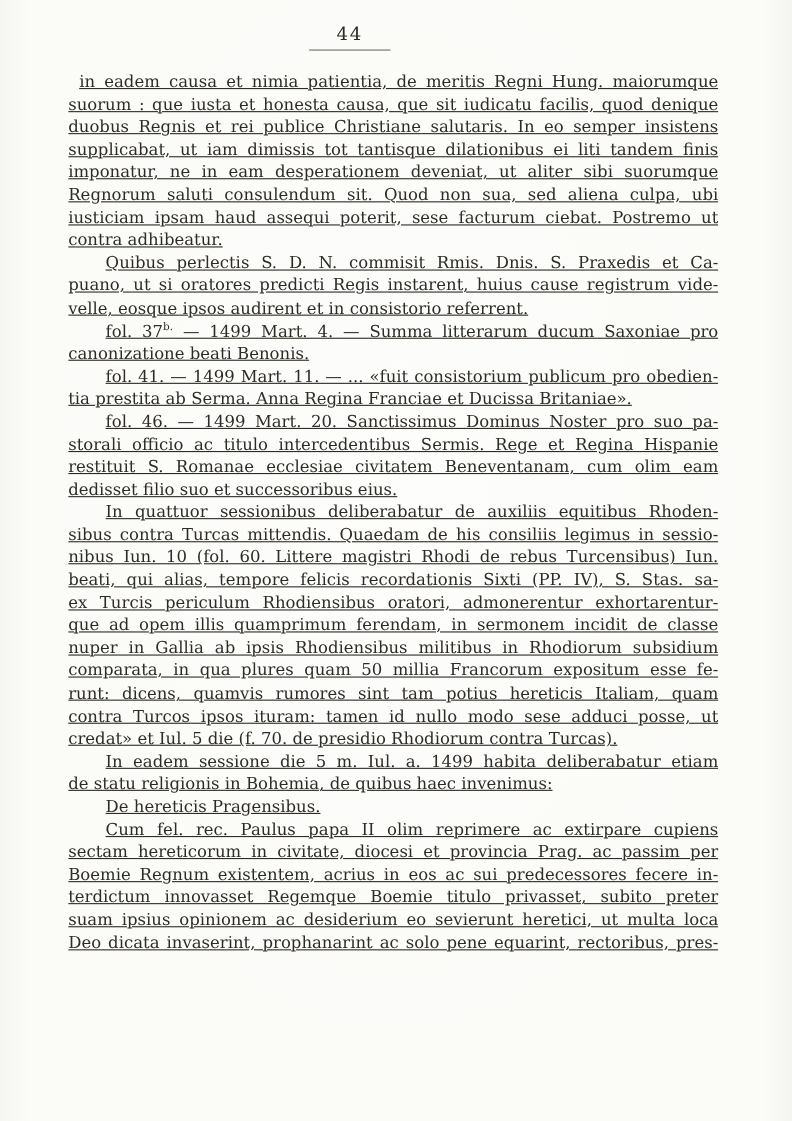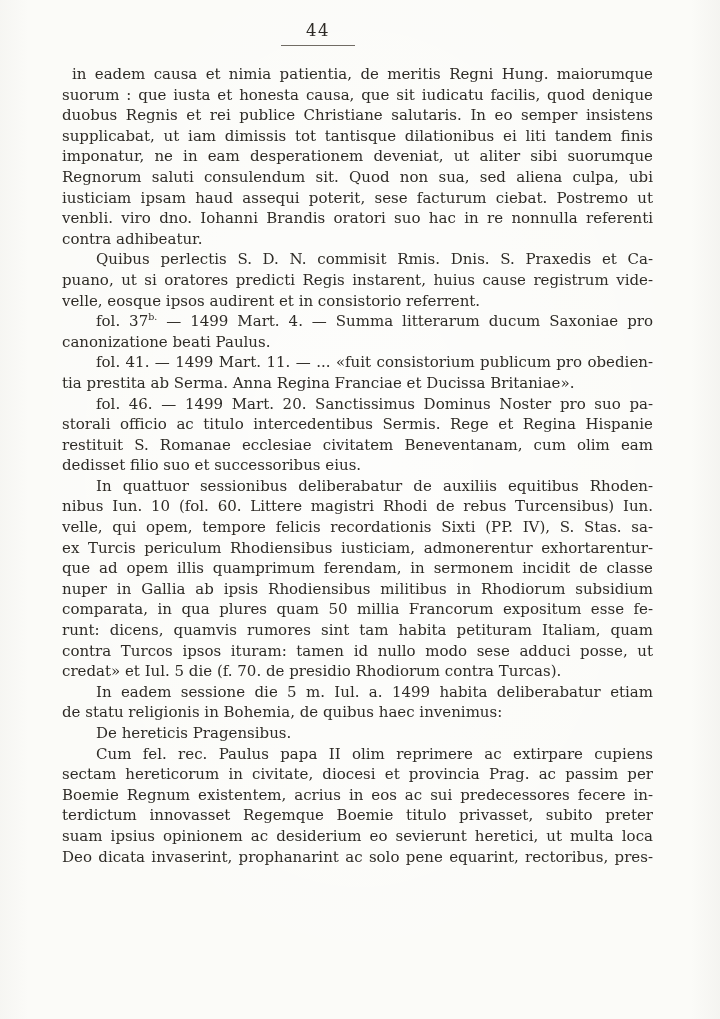--- a/index.html
+++ b/index.html
@@ -54,49 +54,49 @@
     vertical-align: super;
   }
 </style>
 </head>
 <body style="background: rgb(251, 251, 248);">
 
 <div class="scan-page">
   <div class="page-number-wrap">
     <span>44</span>
   </div>
-  <div class="text-block" style="color: rgb(46, 43, 38);">
+  <div class="text-block" style="color: rgb(46, 43, 38); text-decoration: underline;">
       <div class="line" style="text-indent: 10px;">in eadem causa et nimia patientia, de meritis Regni Hung. maiorumque</div>
       <div class="line">suorum : que iusta et honesta causa, que sit iudicatu facilis, quod denique</div>
       <div class="line">duobus Regnis et rei publice Christiane salutaris. In eo semper insistens</div>
       <div class="line">supplicabat, ut iam dimissis tot tantisque dilationibus ei liti tandem finis</div>
       <div class="line">imponatur, ne in eam desperationem deveniat, ut aliter sibi suorumque</div>
       <div class="line">Regnorum saluti consulendum sit. Quod non sua, sed aliena culpa, ubi</div>
       <div class="line">iusticiam ipsam haud assequi poterit, sese facturum ciebat. Postremo ut</div>
-      <div class="line">venbli. viro dno. Iohanni Brandis oratori suo hac in re nonnulla referenti</div>
       <div class="line end">contra adhibeatur.</div>
       <div class="line" style="text-indent: 34px;">Quibus perlectis S. D. N. commisit Rmis. Dnis. S. Praxedis et Ca-</div>
       <div class="line">puano, ut si oratores predicti Regis instarent, huius cause registrum vide-</div>
       <div class="line end">velle, eosque ipsos audirent et in consistorio referrent.</div>
       <div class="line" style="text-indent: 34px;">fol. 37<sup>b.</sup> — 1499 Mart. 4. — Summa litterarum ducum Saxoniae pro</div>
-      <div class="line end">canonizatione beati Paulus.</div>
+      <div class="line end">canonizatione beati Benonis.</div>
       <div class="line" style="text-indent: 34px;">fol. 41. — 1499 Mart. 11. — ... «fuit consistorium publicum pro obedien-</div>
       <div class="line end">tia prestita ab Serma. Anna Regina Franciae et Ducissa Britaniae».</div>
       <div class="line" style="text-indent: 34px;">fol. 46. — 1499 Mart. 20. Sanctissimus Dominus Noster pro suo pa-</div>
       <div class="line">storali officio ac titulo intercedentibus Sermis. Rege et Regina Hispanie</div>
       <div class="line">restituit S. Romanae ecclesiae civitatem Beneventanam, cum olim eam</div>
       <div class="line end">dedisset filio suo et successoribus eius.</div>
       <div class="line" style="text-indent: 34px;">In quattuor sessionibus deliberabatur de auxiliis equitibus Rhoden-</div>
+      <div class="line">sibus contra Turcas mittendis. Quaedam de his consiliis legimus in sessio-</div>
       <div class="line">nibus Iun. 10 (fol. 60. Littere magistri Rhodi de rebus Turcensibus) Iun.</div>
-      <div class="line">velle, qui opem, tempore felicis recordationis Sixti (PP. IV), S. Stas. sa-</div>
-      <div class="line">ex Turcis periculum Rhodiensibus iusticiam, admonerentur exhortarentur-</div>
+      <div class="line">beati, qui alias, tempore felicis recordationis Sixti (PP. IV), S. Stas. sa-</div>
+      <div class="line">ex Turcis periculum Rhodiensibus oratori, admonerentur exhortarentur-</div>
       <div class="line">que ad opem illis quamprimum ferendam, in sermonem incidit de classe</div>
       <div class="line">nuper in Gallia ab ipsis Rhodiensibus militibus in Rhodiorum subsidium</div>
       <div class="line">comparata, in qua plures quam 50 millia Francorum expositum esse fe-</div>
-      <div class="line">runt: dicens, quamvis rumores sint tam habita petituram Italiam, quam</div>
+      <div class="line">runt: dicens, quamvis rumores sint tam potius hereticis Italiam, quam</div>
       <div class="line">contra Turcos ipsos ituram: tamen id nullo modo sese adduci posse, ut</div>
       <div class="line end">credat» et Iul. 5 die (f. 70. de presidio Rhodiorum contra Turcas).</div>
       <div class="line" style="text-indent: 34px;">In eadem sessione die 5 m. Iul. a. 1499 habita deliberabatur etiam</div>
       <div class="line end">de statu religionis in Bohemia, de quibus haec invenimus:</div>
       <div class="line end" style="text-indent: 34px;">De hereticis Pragensibus.</div>
       <div class="line" style="text-indent: 34px;">Cum fel. rec. Paulus papa II olim reprimere ac extirpare cupiens</div>
       <div class="line">sectam hereticorum in civitate, diocesi et provincia Prag. ac passim per totum</div>
       <div class="line">Boemie Regnum existentem, acrius in eos ac sui predecessores fecere in-</div>
       <div class="line">terdictum innovasset Regemque Boemie titulo privasset, subito preter</div>
       <div class="line">suam ipsius opinionem ac desiderium eo sevierunt heretici, ut multa loca</div>

